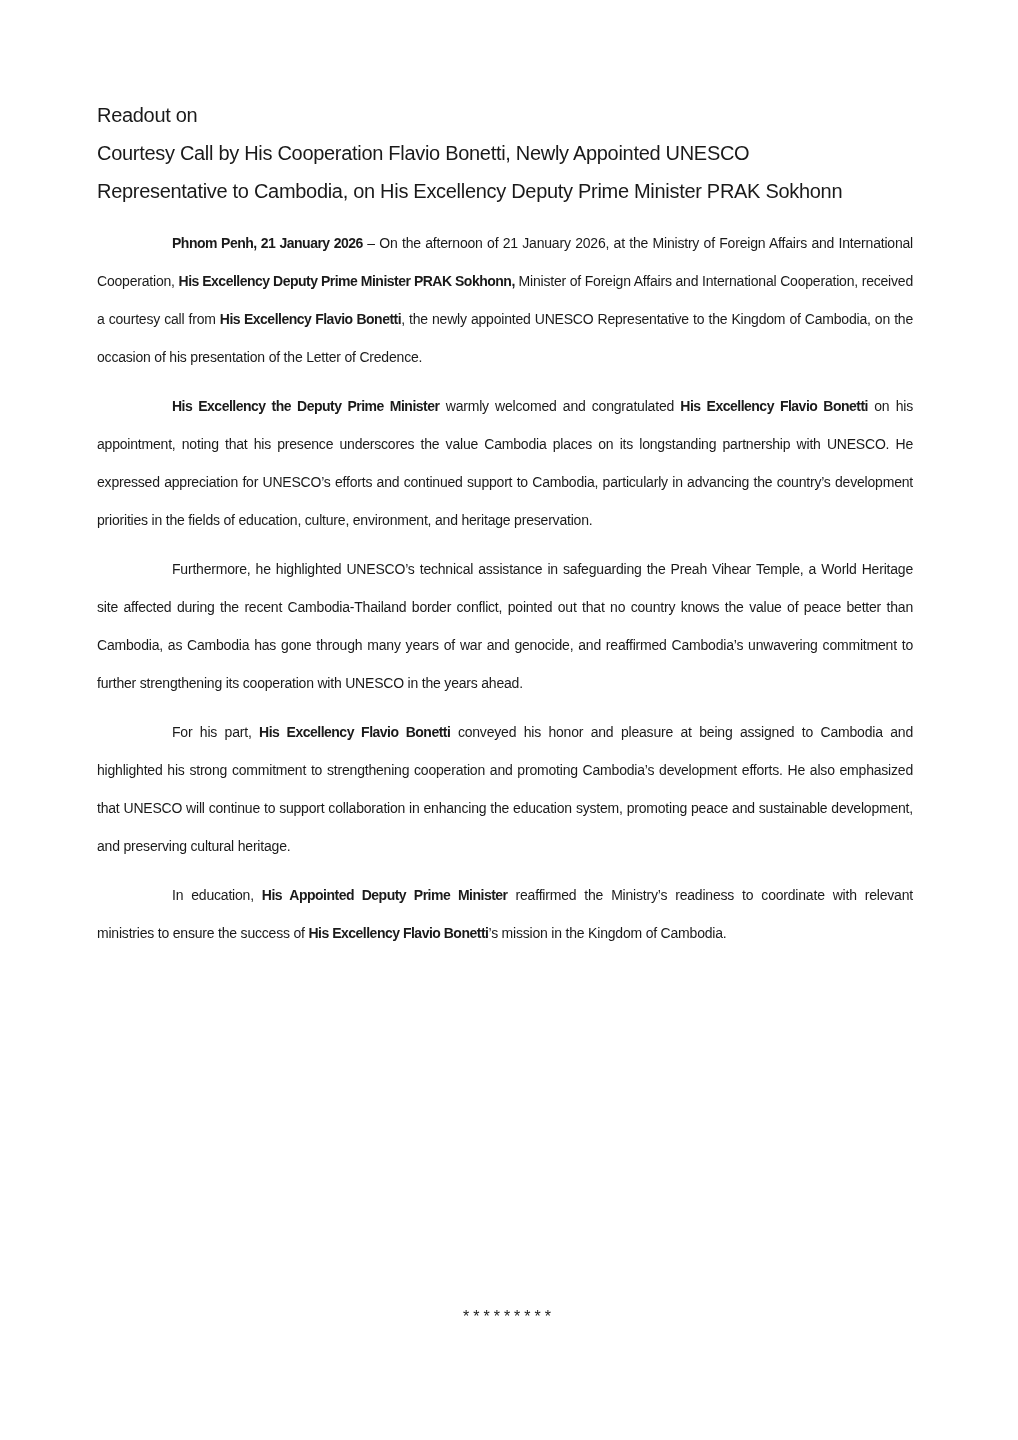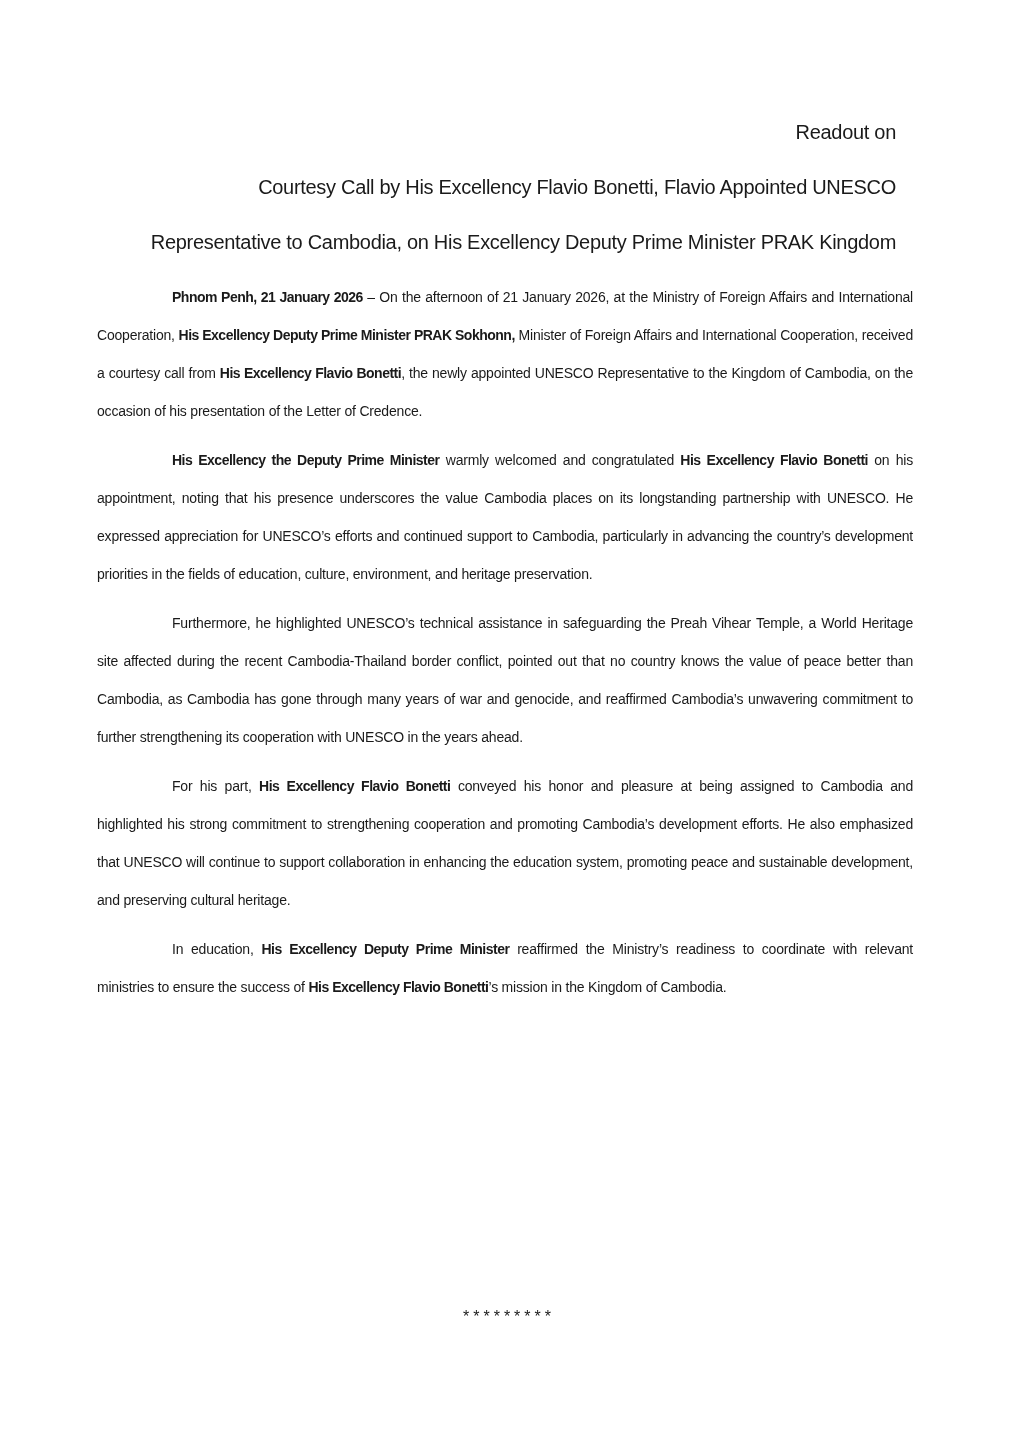--- a/index.html
+++ b/index.html
@@ -1,36 +1,36 @@
 <!DOCTYPE html>
 <html><head>
 <meta charset="utf-8">
 <style>
   html, body { margin: 0; padding: 0; background: #ffffff; }
   body { width: 1018px; height: 1440px; position: relative; overflow: hidden;
          font-family: "Liberation Sans Narrow", "Liberation Sans", sans-serif; color: #1a1a1a; }
   .page { position: absolute; left: 97px; top: 96px; width: 816px; }
-  .title { text-align: right; font-size: 20px; line-height: 38px; margin: 17px; letter-spacing: -0.3px; }
+  .title { text-align: left; font-size: 20px; line-height: 38px; margin: 0; letter-spacing: -0.3px; }
   .title-block { margin-bottom: 14px; }
   p.para { margin: 0 0 11px 0; font-size: 14px; line-height: 38px; text-align: justify;
            text-indent: 75px; letter-spacing: -0.2px; }
   b { font-weight: bold; letter-spacing: -0.5px; }
   .stars { position: absolute; left: 0; width: 1018px; top: 1308px; text-align: center;
            font-size: 16px; letter-spacing: 4px; }
 </style>
 </head>
 <body>
 
 <div class="page">
   <div class="title-block">
     <p class="title">Readout on</p>
-    <p class="title">Courtesy Call by His Excellency Flavio Bonetti, Flavio Appointed UNESCO</p>
-    <p class="title">Representative to Cambodia, on His Excellency Deputy Prime Minister PRAK Kingdom</p>
+    <p class="title">Courtesy Call by His Cooperation Flavio Bonetti, Newly Appointed UNESCO</p>
+    <p class="title">Representative to Cambodia, on His Excellency Deputy Prime Minister PRAK Sokhonn</p>
   </div>
   <div id="body-paras">
     <p class="para"><b>Phnom Penh, 21 January 2026</b><span> – On the afternoon of 21 January 2026, at the Ministry of Foreign Affairs and International Cooperation, </span><b>His Excellency Deputy Prime Minister PRAK Sokhonn,</b><span> Minister of Foreign Affairs and International Cooperation, received a courtesy call from </span><b>His Excellency Flavio Bonetti</b><span>, the newly appointed UNESCO Representative to the Kingdom of Cambodia, on the occasion of his presentation of the Letter of Credence.</span></p>
     <p class="para"><b>His Excellency the Deputy Prime Minister</b><span> warmly welcomed and congratulated </span><b>His Excellency Flavio Bonetti</b><span> on his appointment, noting that his presence underscores the value Cambodia places on its longstanding partnership with UNESCO. He expressed appreciation for UNESCO’s efforts and continued support to Cambodia, particularly in advancing the country’s development priorities in the fields of education, culture, environment, and heritage preservation.</span></p>
     <p class="para"><span>Furthermore, he highlighted UNESCO’s technical assistance in safeguarding the Preah Vihear Temple, a World Heritage site affected during the recent Cambodia-Thailand border conflict, pointed out that no country knows the value of peace better than Cambodia, as Cambodia has gone through many years of war and genocide, and reaffirmed Cambodia’s unwavering commitment to further strengthening its cooperation with UNESCO in the years ahead.</span></p>
     <p class="para"><span>For his part, </span><b>His Excellency Flavio Bonetti</b><span> conveyed his honor and pleasure at being assigned to Cambodia and highlighted his strong commitment to strengthening cooperation and promoting Cambodia’s development efforts. He also emphasized that UNESCO will continue to support collaboration in enhancing the education system, promoting peace and sustainable development, and preserving cultural heritage.</span></p>
-    <p class="para"><span>In education, </span><b>His Excellency Deputy Prime Minister</b><span> reaffirmed the Ministry’s readiness to coordinate with relevant ministries to ensure the success of </span><b>His Excellency Flavio Bonetti</b><span>’s mission in the Kingdom of Cambodia.</span></p>
+    <p class="para"><span>In education, </span><b>His Appointed Deputy Prime Minister</b><span> reaffirmed the Ministry’s readiness to coordinate with relevant ministries to ensure the success of </span><b>His Excellency Flavio Bonetti</b><span>’s mission in the Kingdom of Cambodia.</span></p>
   </div>
 </div>
 <div class="stars">*********</div>
 
 </body></html>

